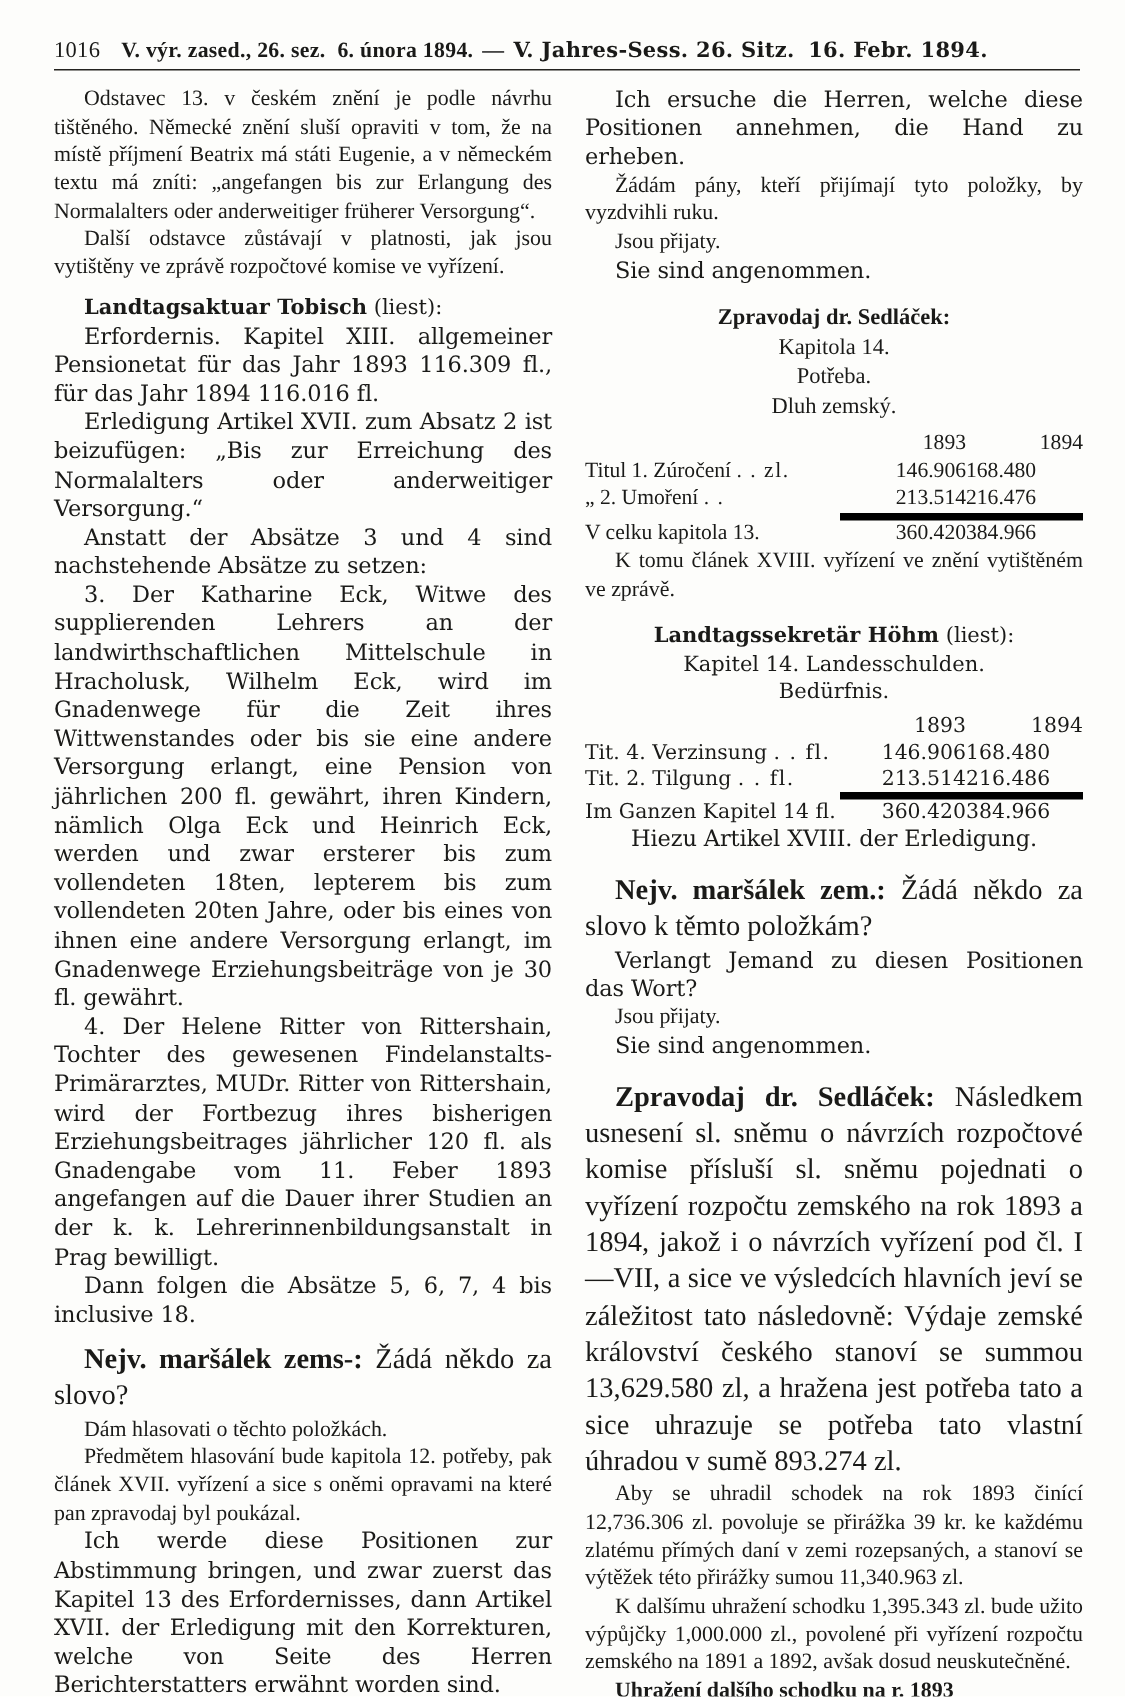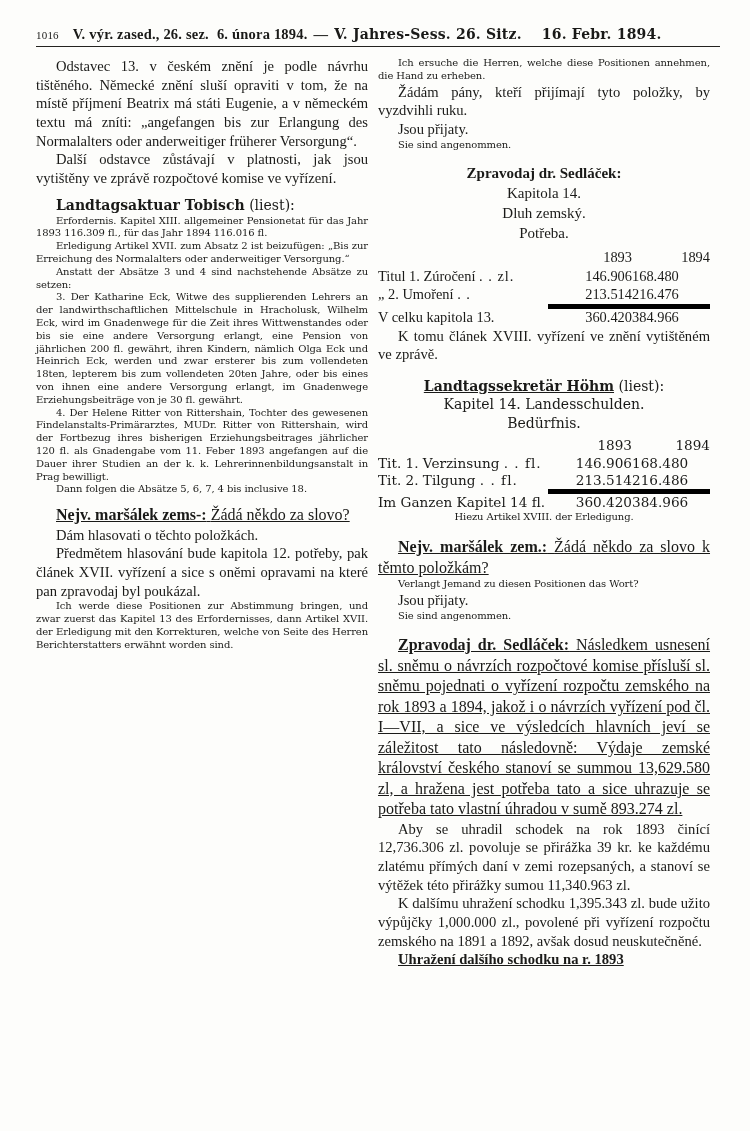--- a/index.html
+++ b/index.html
@@ -29,74 +29,73 @@
     align-items: baseline;
     font-size: 14.5px;
     letter-spacing: 0.2px;
     padding-bottom: 3px;
     border-bottom: 1.6px solid #24231f;
     margin-bottom: 10px;
   }
   .head .folio {
     font-weight: normal;
     margin-right: 14px;
-    font-size: 11px;
+    font-size: 15px;
   }
   .head .cz {
     font-weight: bold;
     white-space: nowrap;
   }
   .head .dash { margin: 0 6px; font-weight: bold; }
   .head .de {
     font-family: "DejaVu Serif", serif;
     font-weight: bold;
     white-space: nowrap;
     font-size: 14px;
   }
   
   .cols {
     display: flex;
-    gap: 10px;
+    gap: 22px;
     height: 1040px;
   }
   .col {
     width: 332px;
     flex: 0 0 332px;
     position: relative;
   }
   .col.right { border-left: none; }
   p {
     margin: 0;
     text-align: justify;
     font-size: 14.6px;
     line-height: 1.28;
     hyphens: manual;
   }
   p.cz { font-family: "Liberation Serif", serif; }
   p.de {
     font-family: "DejaVu Serif", serif;
-    font-size: 10px;
+    font-size: 15px;
     line-height: 1.28;
     letter-spacing: -0.1px;
   }
   p.ind { text-indent: 20px; }
   .spaced { letter-spacing: 1.4px; }
-  .b { font-weight: bold; text-decoration: underline; }
+  .b { font-weight: bold; }
   .center { text-align: center; text-indent: 0; }
   .gap { height: 9px; }
   .gap-s { height: 5px; }
   .gap-l { height: 13px; }
   
   .speaker {
-    font-size: 16px;
+    font-size: 19px;
     line-height: 1.28;
     text-indent: 20px;
     text-align: justify;
     margin: 0;
-    text-decoration: underline;
   }
   .speaker .nm { font-weight: bold; }
   .speaker-de {
     font-family: "DejaVu Serif", serif;
     font-size: 14px;
     line-height: 1.28;
     text-indent: 20px;
     text-align: justify;
     margin: 0;
   }
@@ -141,21 +140,21 @@
 <body>
 
 <div class="page">
 
   <div class="head">
     <span class="folio">1016</span>
     <span class="cz">V. výr. zased., 26. sez.</span>
     <span class="cz" style="margin-left:8px">6. února 1894.</span>
     <span class="dash">—</span>
     <span class="de">V. Jahres-Sess. 26. Sitz.</span>
-    <span class="de" style="margin-left:20px">16. Febr. 1894.</span>
+    <span class="de" style="margin-left:9px">16. Febr. 1894.</span>
   </div>
 
   <div class="cols">
 
     <div class="col left">
 
       <p class="cz ind">Odstavec 13. v českém znění je podle návrhu tištěného. Německé znění sluší opraviti v tom, že na místě příjmení Beatrix má státi Eugenie, a v německém textu má zníti: „angefangen bis zur Erlangung des Normalalters oder anderweitiger früherer Versorgung“.</p>
       <p class="cz ind">Další odstavce zůstávají v platnosti, jak jsou vytištěny ve zprávě rozpočtové komise ve vyřízení.</p>
 
       <div class="gap"></div>
@@ -183,22 +182,22 @@
 
       <p class="de ind">Ich ersuche die Herren, welche diese Positionen annehmen, die Hand zu erheben.</p>
       <p class="cz ind">Žádám pány, kteří přijímají tyto položky, by vyzdvihli ruku.</p>
       <p class="cz" style="text-indent:20px">Jsou přijaty.</p>
       <p class="de spaced" style="text-indent:20px">Sie sind angenommen.</p>
 
       <div class="gap-l"></div>
 
       <p class="blockhead bold">Zpravodaj dr. Sedláček:</p>
       <p class="blockhead">Kapitola 14.</p>
+      <p class="blockhead">Potřeba.</p>
       <p class="blockhead">Dluh zemský.</p>
-      <p class="blockhead">Potřeba.</p>
 
       <div class="gap-s"></div>
 
       <table class="fin">
         <tbody>
             <tr class="hdr">
           <td class="lbl"></td>
           <td class="v1">1893</td>
           <td class="v2">1894</td>
         </tr>
@@ -231,21 +230,21 @@
       <div class="gap-s"></div>
 
       <table class="fin de">
         <tbody>
             <tr class="hdr">
           <td class="lbl"></td>
           <td class="v1">1893</td>
           <td class="v2">1894</td>
         </tr>
         <tr>
-          <td class="lbl"><span>Tit. 1. Verzinsung</span> <span class="dots">. . fl.</span></td>
+          <td class="lbl"><span>Tit. 4. Verzinsung</span> <span class="dots">. . fl.</span></td>
           <td class="v1">146.906</td>
           <td class="v2">168.480</td>
         </tr>
         <tr>
           <td class="lbl"><span>Tit. 2. Tilgung</span> <span class="dots">. . fl.</span></td>
           <td class="v1 rule-cell">213.514</td>
           <td class="v2 rule-cell">216.486</td>
         </tr>
         <tr class="tot">
           <td class="lbl"><span>Im Ganzen Kapitel 14</span> <span>fl.</span></td>

